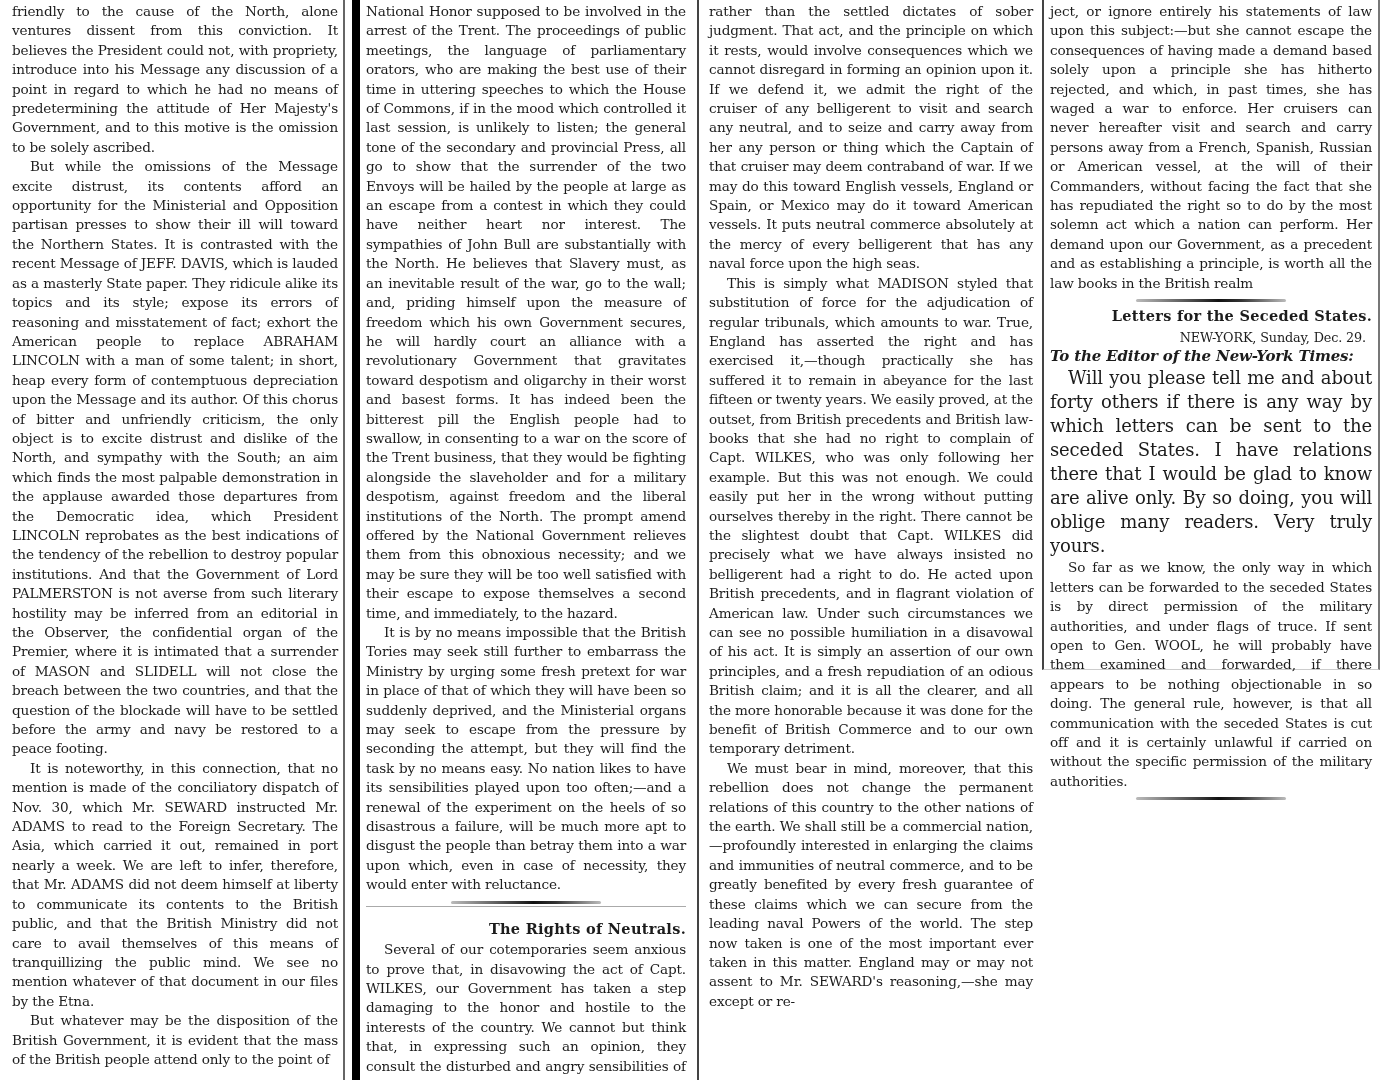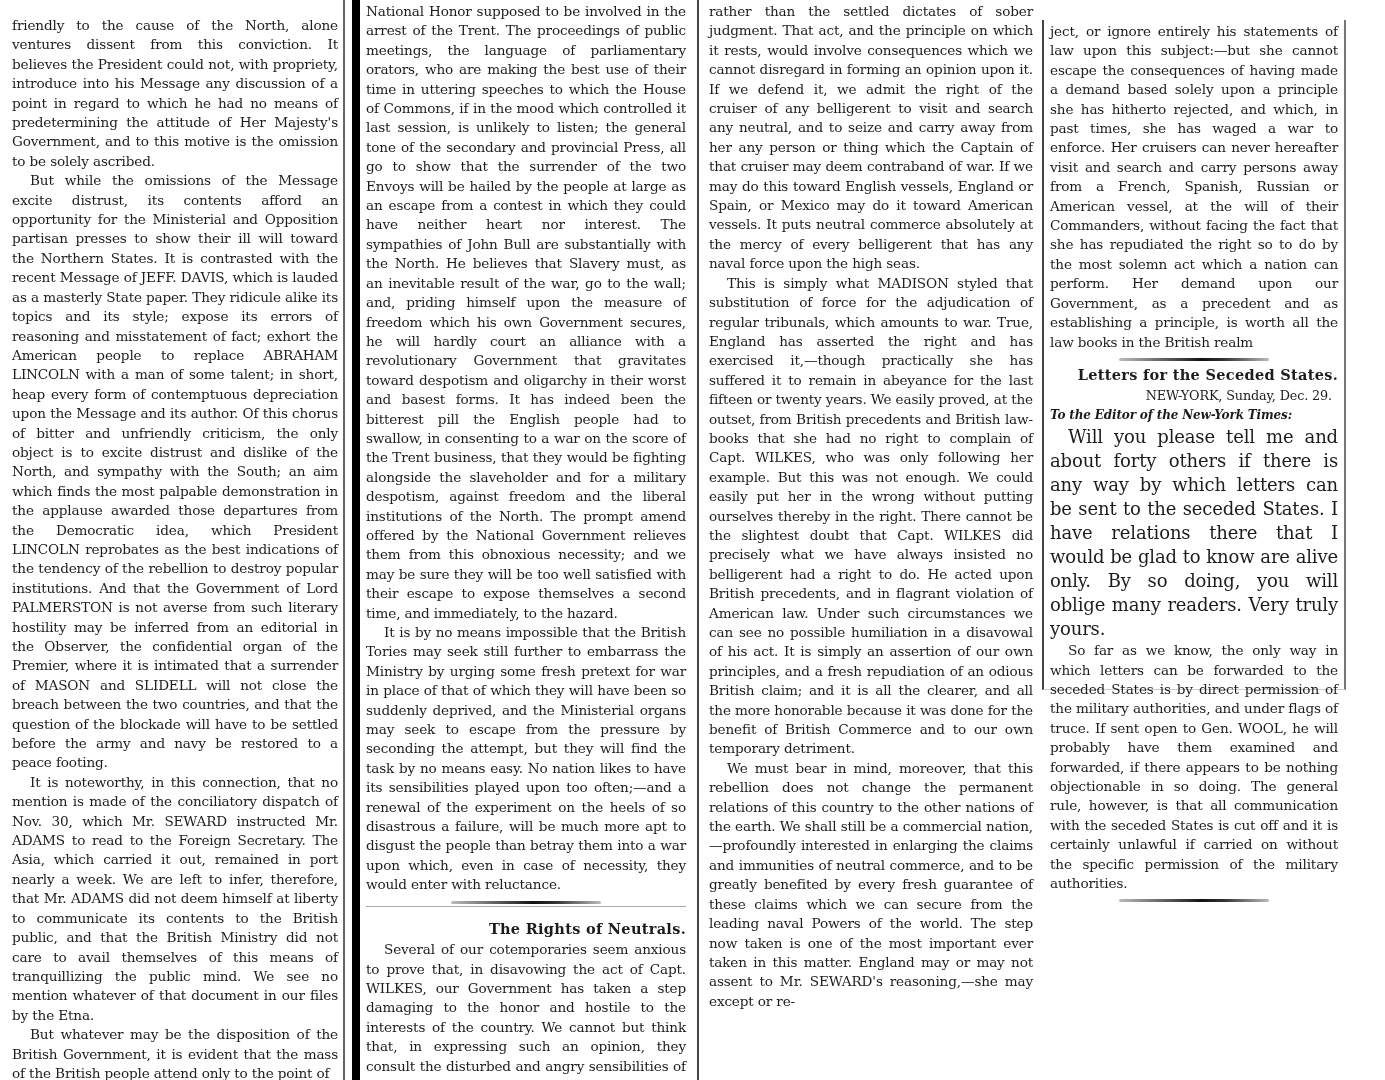--- a/index.html
+++ b/index.html
@@ -10,33 +10,33 @@
     }
     .column {
       position: absolute; top: 0;
       box-sizing: border-box;
       font-size: 13.6px;
       line-height: 19.4px;
       text-align: justify;
       hyphens: manual;
       letter-spacing: -0.15px;
     }
-    #col1 { left: 8px; width: 334px; height: 996px; padding: 16px 4px 0 4px; }
+    #col1 { left: 8px; width: 334px; height: 996px; padding: 2px 4px 0 4px; }
     #col2 { left: 352px; width: 338px; height: 1080px; padding: 2px 4px 0 6px; border-left: 8px solid #000000; }
     #col3 { left: 697px; width: 340px; height: 1080px; padding: 2px 4px 0 10px; border-left: 2px solid #444; }
-    #col4 { left: 1042px; width: 304px; height: 670px; padding: 2px 6px 0 6px; border-left: 2px solid #444; border-right: 2px solid #777; border-bottom: 1px solid #ccc; margin-top: 20px; }
+    #col4 { left: 1042px; width: 338px; height: 670px; padding: 2px 6px 0 6px; border-left: 2px solid #444; border-right: 2px solid #777; border-bottom: 1px solid #ccc; }
     .rule-left { position: absolute; top: 0; left: 343px; width: 2px; height: 1080px; background: #666; }
     p { margin: 0; text-indent: 0; }
     p.indent { text-indent: 18px; }
     .heading {
       text-align: right; font-weight: bold; font-size: 14.5px;
       margin: 4px 0 2px 0; letter-spacing: 0.3px;
     }
     .dateline { text-align: right; font-size: 12.8px; font-weight: normal; margin: 0 6px 0 0; }
-    .salutation { font-style: italic; font-weight: bold; font-size: 12px; margin: 0; }
+    .salutation { font-style: italic; font-weight: bold; font-size: 15px; margin: 0; }
     .letter p { font-size: 18px; line-height: 24px; }
     .divider {
       display: block; margin: 6px auto 2px auto; width: 150px; height: 3px;
       background: linear-gradient(to right, #bbb 0%, #333 45%, #111 55%, #333 70%, #bbb 100%);
       border-radius: 2px;
     }
     .block-rights { border-top: 1px solid #aaa; margin-top: 2px; padding-top: 8px; }
   </style>
 </head>
 <body>

